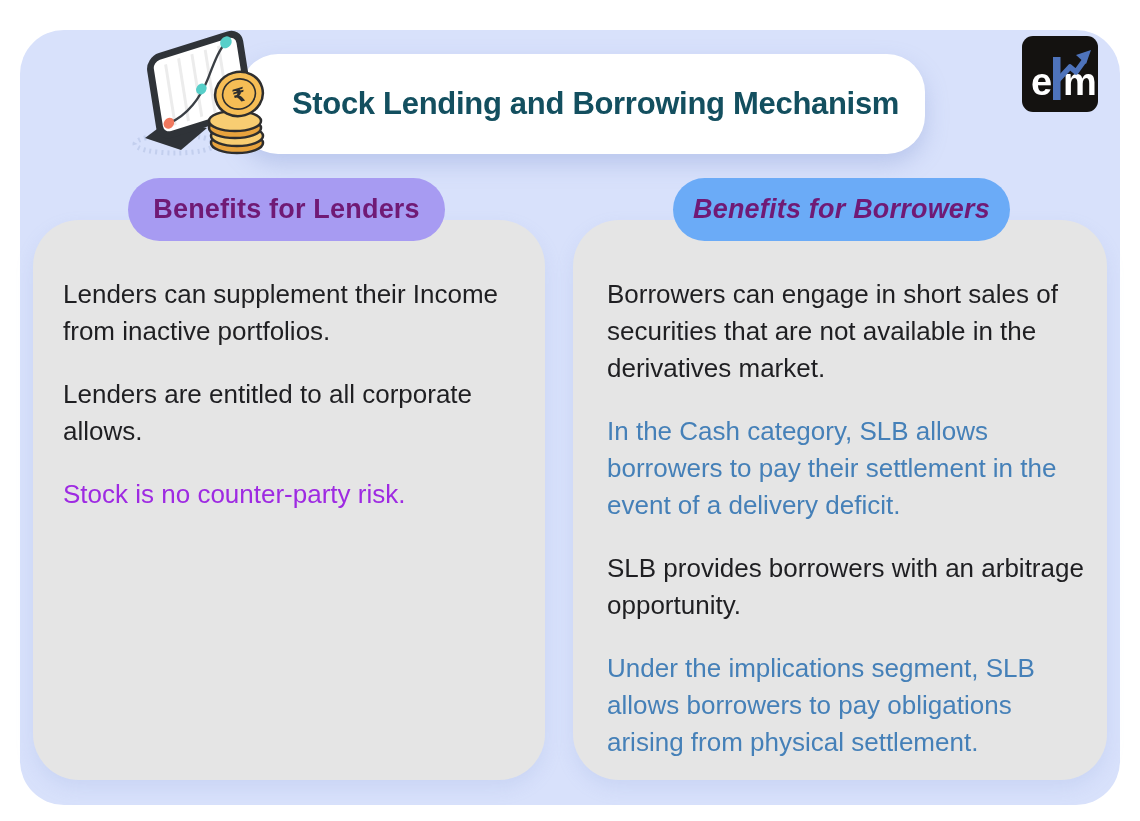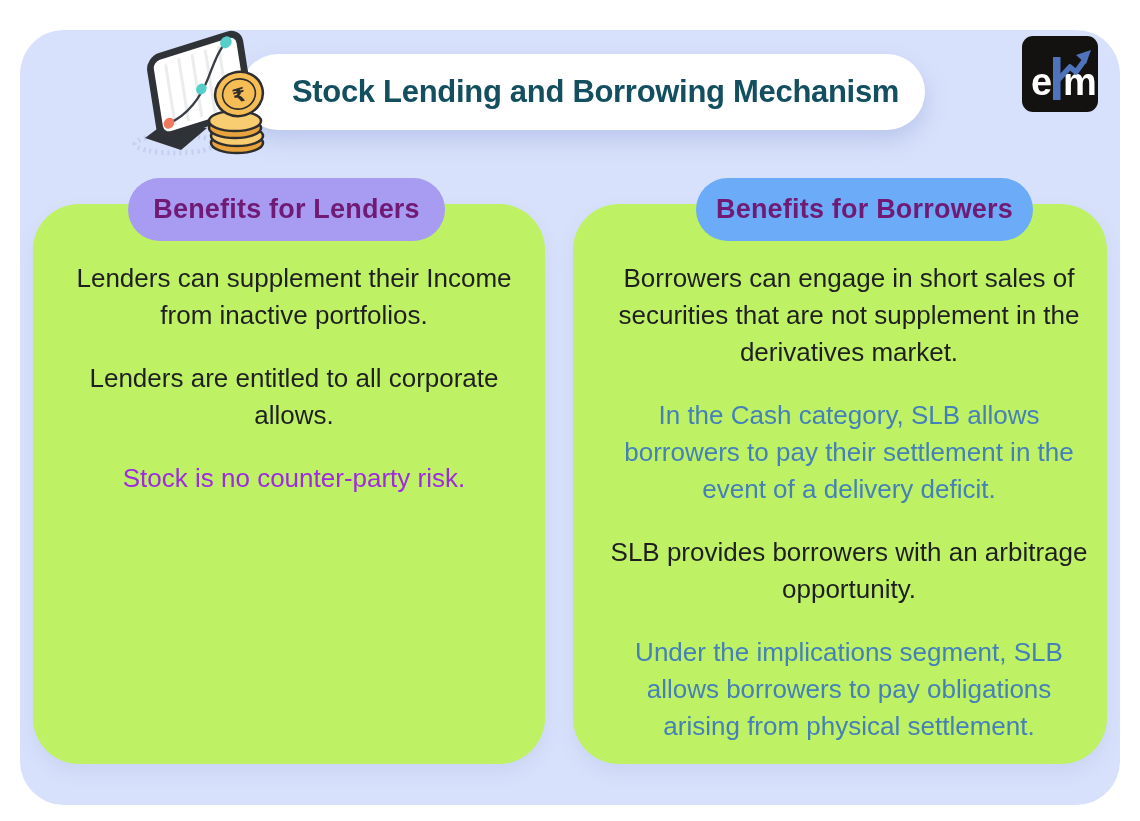--- a/index.html
+++ b/index.html
@@ -16,44 +16,43 @@
   .canvas{
     position:relative;width:1140px;height:821px;background:#ffffff;overflow:hidden;
     font-family:"Liberation Sans",sans-serif;
   }
   .panel{
     position:absolute;left:20px;top:30px;width:1100px;height:775px;
     background:var(--panel-bg);border-radius:44px;
   }
   
   .title-pill{
-    position:absolute;left:240px;top:54px;width:685px;height:76px;
+    position:absolute;left:240px;top:54px;width:685px;height:100px;
     background:#ffffff;border-radius:38px;
     box-shadow:0 10px 22px rgba(130,150,210,0.35);
     display:flex;align-items:center;justify-content:center;
   }
   .title-pill h1{
     font-size:31px;font-weight:bold;color:var(--title-color);
     letter-spacing:-0.3px;padding-left:26px;white-space:nowrap;
   }
   .illu{position:absolute;left:123px;top:30px;width:158px;height:128px;z-index:3;}
   .logo{position:absolute;left:1022px;top:36px;width:76px;height:76px;z-index:3;}
   
   .col-pill{
     position:absolute;top:178px;height:63px;border-radius:32px;z-index:2;
     display:flex;align-items:center;justify-content:center;
     color:#701a75;font-size:27px;font-weight:bold;letter-spacing:0.2px;
   }
   .col-pill.lenders{left:128px;width:317px;background:var(--pill-lenders);}
-  .col-pill.borrowers{left:696px;width:337px;background:var(--pill-borrowers);}
+  .col-pill.borrowers{left:673px;width:337px;background:var(--pill-borrowers);font-style:italic;}
   
   .card{
-    position:absolute;top:204px;height:560px;background:#bef264;border-radius:46px;
+    position:absolute;top:220px;height:560px;background:#e5e5e5;border-radius:46px;
     box-shadow:0 8px 18px rgba(140,160,215,0.18);
-    text-align:center;
   }
   .card.left{left:33px;width:512px;padding:56px 20px 24px 30px;}
   .card.right{left:573px;width:534px;padding:56px 16px 24px 34px;}
   .card p{
     font-size:26px;line-height:37px;color:var(--body-color);margin-bottom:26px;
   }
   .card p:last-child{margin-bottom:0;}
   .card.left p[data-variant="accent"]{color:var(--accent-lenders);}
   .card.right p[data-variant="accent"]{color:var(--accent-borrowers);}
 </style>
@@ -119,18 +118,18 @@
     <span>Benefits for Borrowers</span>
   </div>
 
   <div class="card left">
     <p data-variant="normal">Lenders can supplement their Income from inactive portfolios.</p>
     <p data-variant="normal">Lenders are entitled to all corporate allows.</p>
     <p data-variant="accent">Stock is no counter-party risk.</p>
   </div>
 
   <div class="card right">
-    <p data-variant="normal">Borrowers can engage in short sales of securities that are not supplement in the derivatives market.</p>
+    <p data-variant="normal">Borrowers can engage in short sales of securities that are not available in the derivatives market.</p>
     <p data-variant="accent">In the Cash category, SLB allows borrowers to pay their settlement in the event of a delivery deficit.</p>
     <p data-variant="normal">SLB provides borrowers with an arbitrage opportunity.</p>
     <p data-variant="accent">Under the implications segment, SLB allows borrowers to pay obligations arising from physical settlement.</p>
   </div>
 </div>
 
 </body></html>

